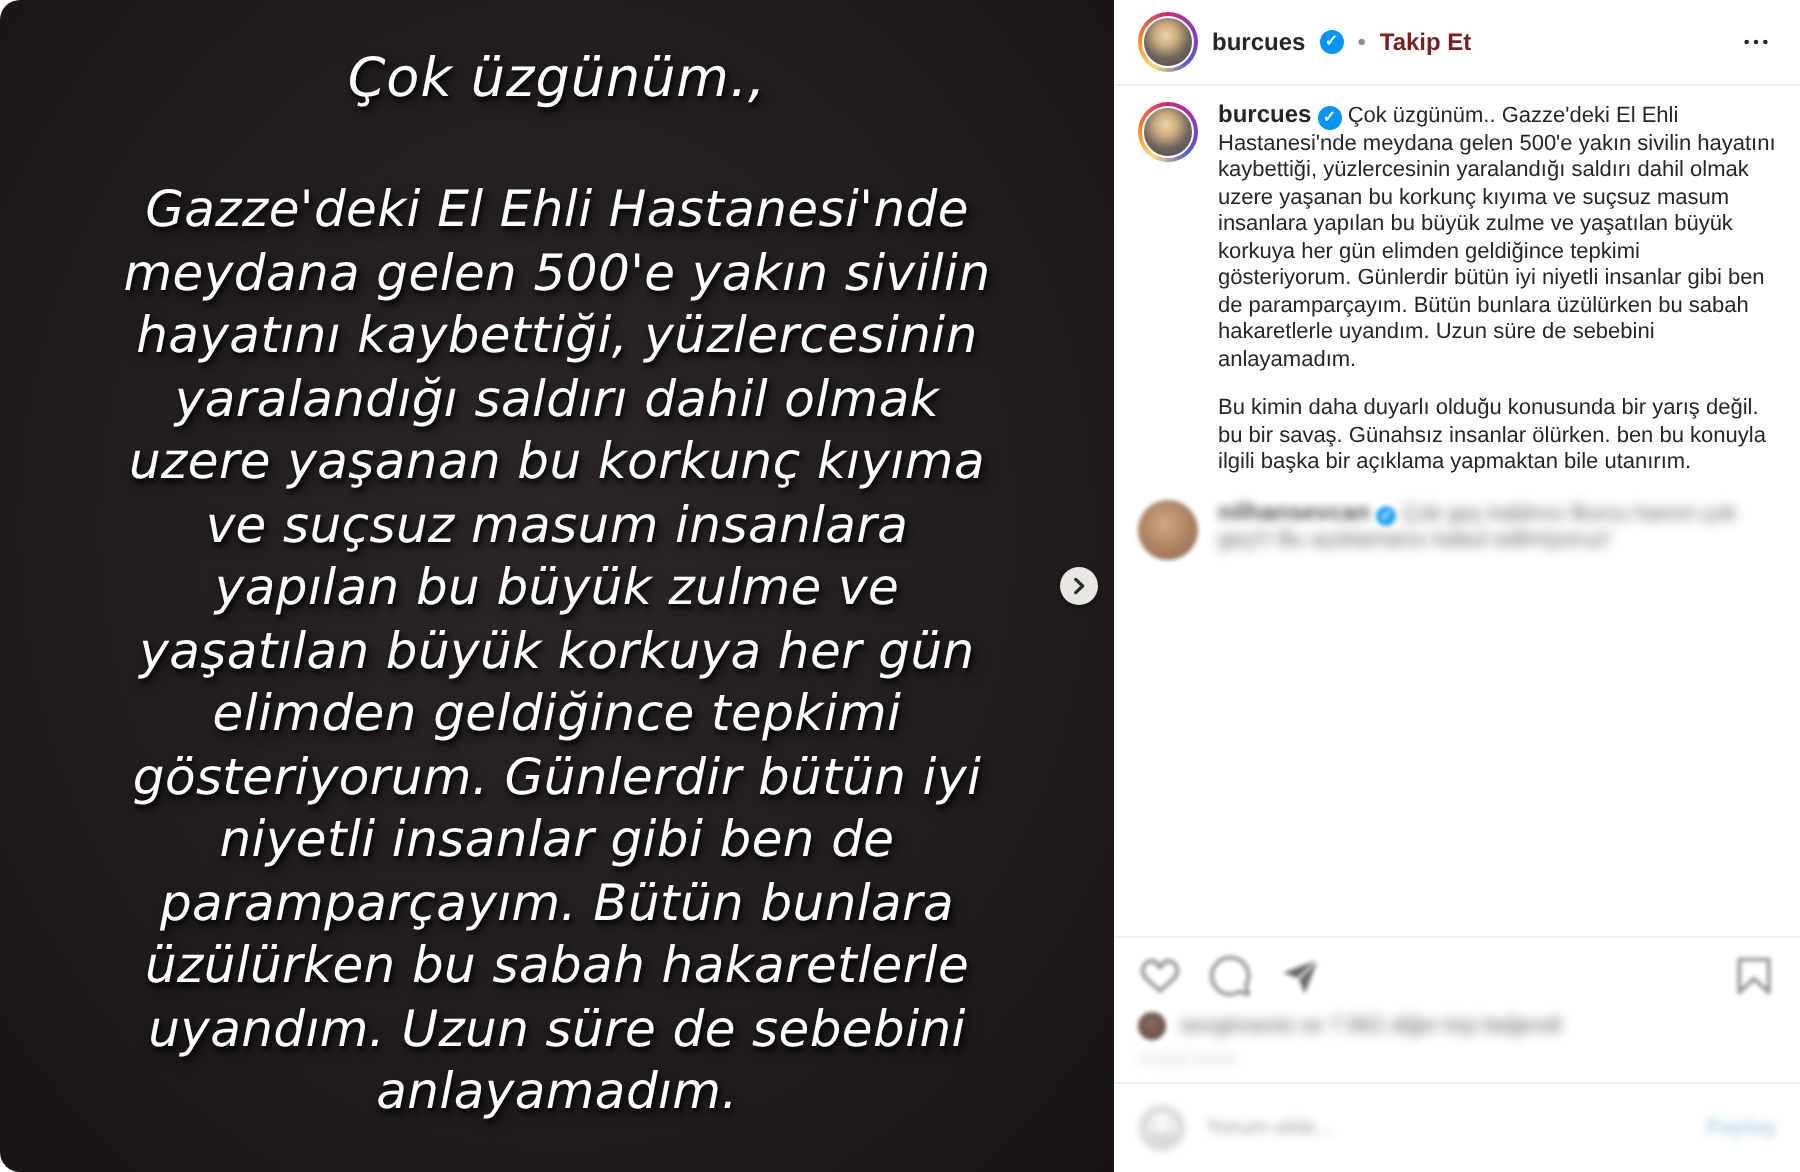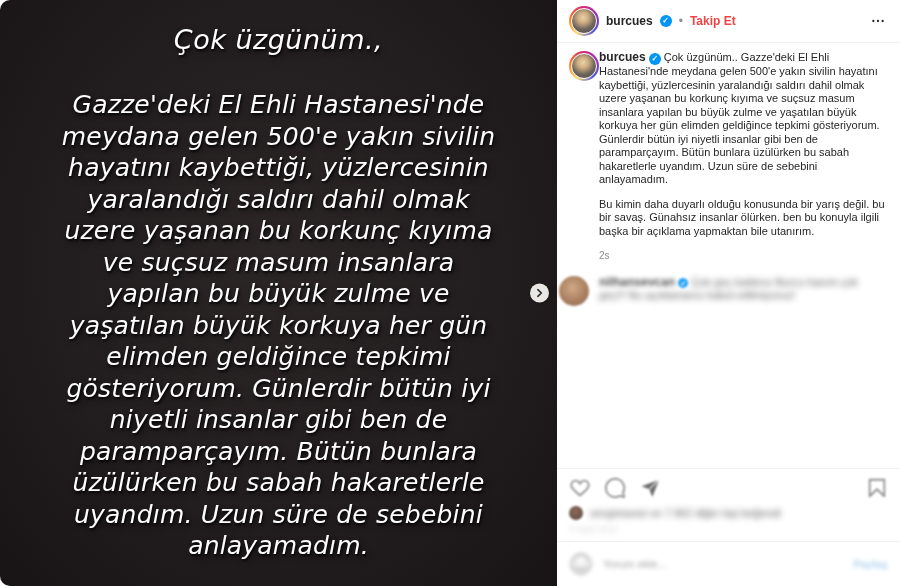--- a/index.html
+++ b/index.html
@@ -27,26 +27,26 @@
               border-bottom:1px solid #efefef; }
   .ring { width:30px; height:30px; flex:none; border-radius:50%; padding:2px;
           background: conic-gradient(from 210deg, #feda75, #fa7e1e, #d62976, #962fbf, #4f5bd5, #feda75); }
   .ring .photo { width:100%; height:100%; border-radius:50%; border:1.5px solid #fff;
           background: radial-gradient(circle at 46% 36%, #e9d3ab 0%, #cfae81 26%, #6e655c 58%, #4b4543 100%); }
   .uname { font-size:12px; font-weight:700; color:#262626; text-decoration:none;text-align:right; }
   .vbadge { display:inline-flex; align-items:center; justify-content:center;
             width:12px; height:12px; border-radius:50%; background:#0095f6; color:#fff;
             font-size:8px; line-height:1; font-weight:700; flex:none; }
   .hdr-dot { color:#8e8e8e; font-size:12px; }
-  .follow { color:#ef4444; font-weight:700; font-size:12px; background:none; border:none; cursor:pointer; }
+  .follow { color:#7f1d1d; font-weight:700; font-size:12px; background:none; border:none; cursor:pointer; }
   .spacer { flex:1; }
   .more-btn { background:none; border:none; cursor:pointer; display:flex; padding:2px; }
 
   .p-body { flex:1; min-height:0; overflow:hidden; padding:8px 12px 0; }
-  .cap-row { display:flex; }
+  .cap-row { display:flex; gap:10px; }
   .cap-text { flex:1; min-width:0; font-size:11px; line-height:13.5px; color:#262626; }
   .cap-text p { margin:0 0 11px; }
   .cap-time { font-size:10px; color:#8e8e8e; margin:1px 0 13px; }
 
   .comment { display:flex; gap:10px; margin-bottom:8px; }
   .av30 { width:30px; height:30px; flex:none; border-radius:50%; }
   .av-c1 { background: radial-gradient(circle at 45% 40%, #c79a70 0%, #9c6a46 55%, #6e4730 100%); }
   .c-body { flex:1; min-width:0; font-size:11px; line-height:13.5px; color:#262626; }
 
   .actions { flex:none; display:flex; align-items:center; gap:13px; padding:8px 12px 5px;
@@ -127,21 +127,20 @@
 
       <div class="cap-row">
         <div class="ring">
             <div class="photo"></div>
           </div>
         <div class="cap-text">
           <p><span class="uname">burcues</span>
             <span class="vbadge">✓</span>
             <span>Çok üzgünüm.. Gazze'deki El Ehli Hastanesi'nde meydana gelen 500'e yakın sivilin hayatını kaybettiği, yüzlercesinin yaralandığı saldırı dahil olmak uzere yaşanan bu korkunç kıyıma ve suçsuz masum insanlara yapılan bu büyük zulme ve yaşatılan büyük korkuya her gün elimden geldiğince tepkimi gösteriyorum. Günlerdir bütün iyi niyetli insanlar gibi ben de paramparçayım. Bütün bunlara üzülürken bu sabah hakaretlerle uyandım. Uzun süre de sebebini anlayamadım.</span></p>
           <p>Bu kimin daha duyarlı olduğu konusunda bir yarış değil. bu bir savaş. Günahsız insanlar ölürken. ben bu konuyla ilgili başka bir açıklama yapmaktan bile utanırım.</p>
-          <div class="cap-time">2s</div>
 
           <div class="comment" style="margin-left:-40px;">
             <div class="av30 av-c1 blur1"></div>
             <div class="c-body">
               <div>
                 <span class="uname blur2">nilhansevcan</span>
                 <span class="vbadge blur1" style="width:10px;height:10px;font-size:7px">✓</span>
                 <span class="blur3">Çok geç kaldınız Burcu hanım çok geç!!! Bu açıklamanız kabul edilmiyoruz!</span>
               </div>
 

